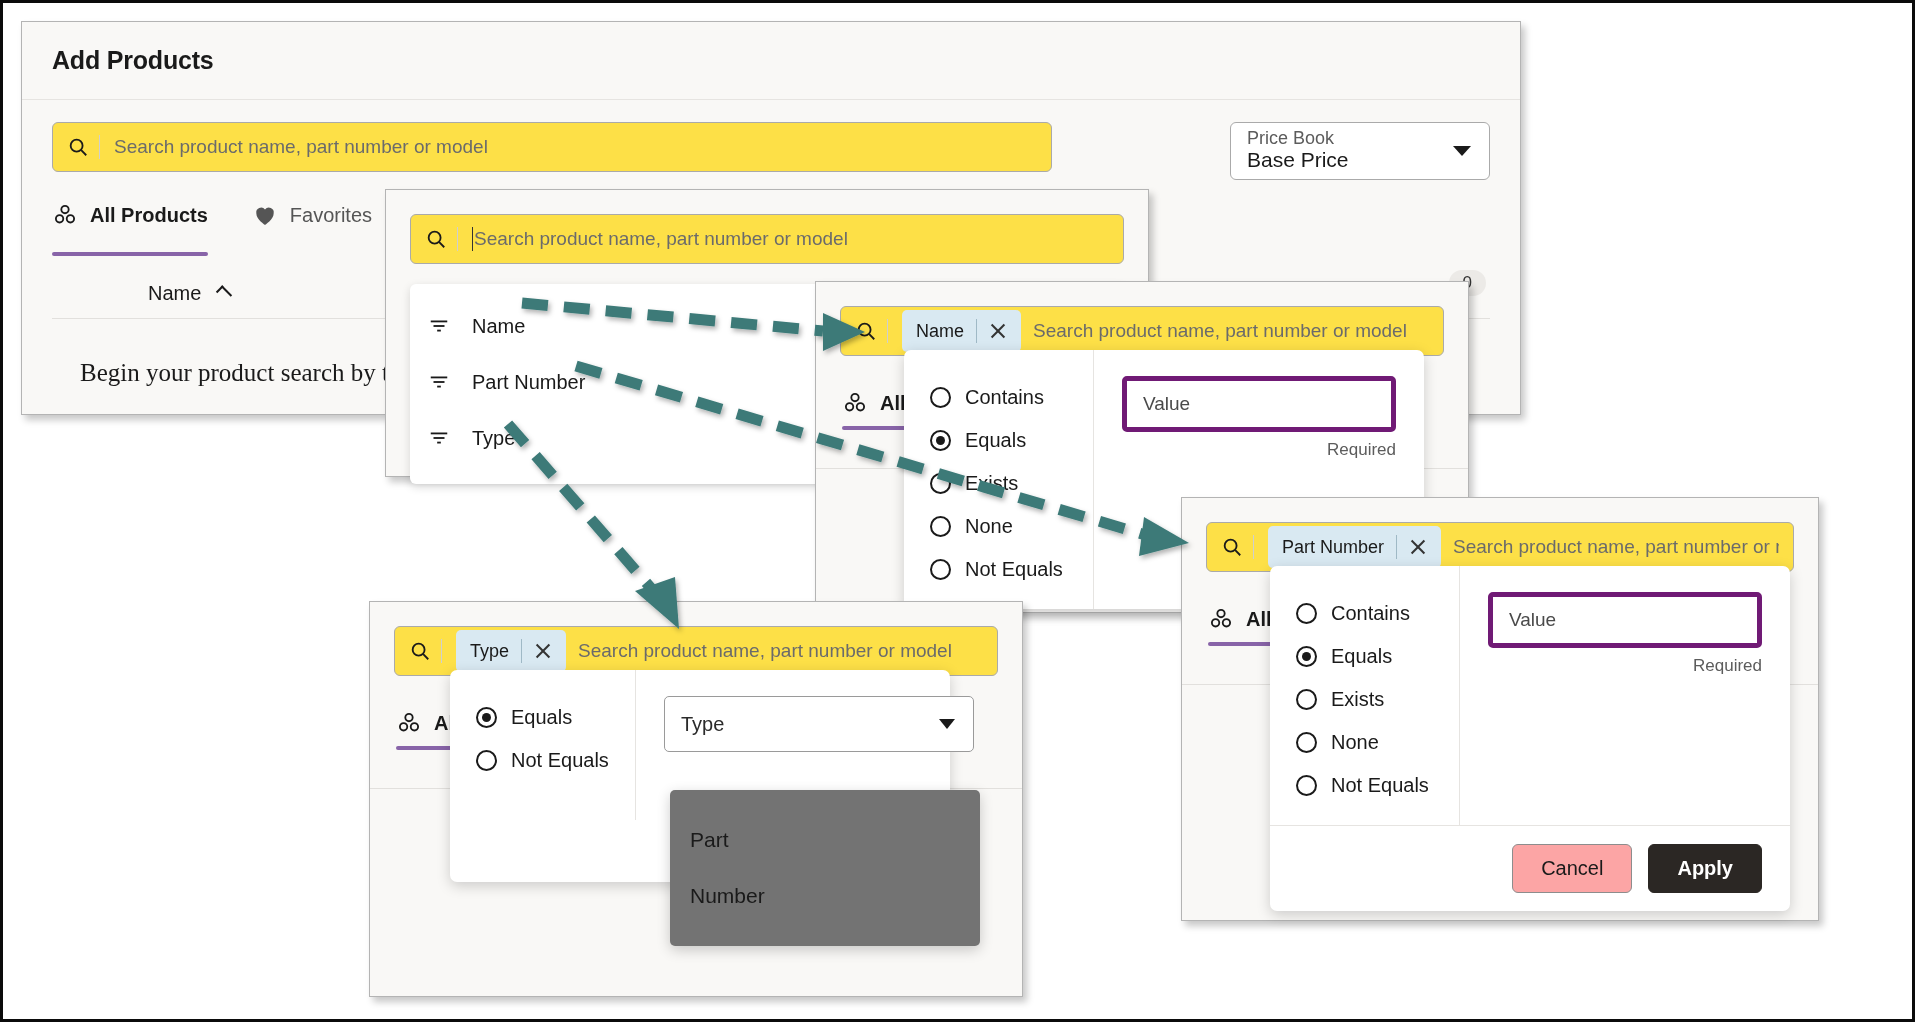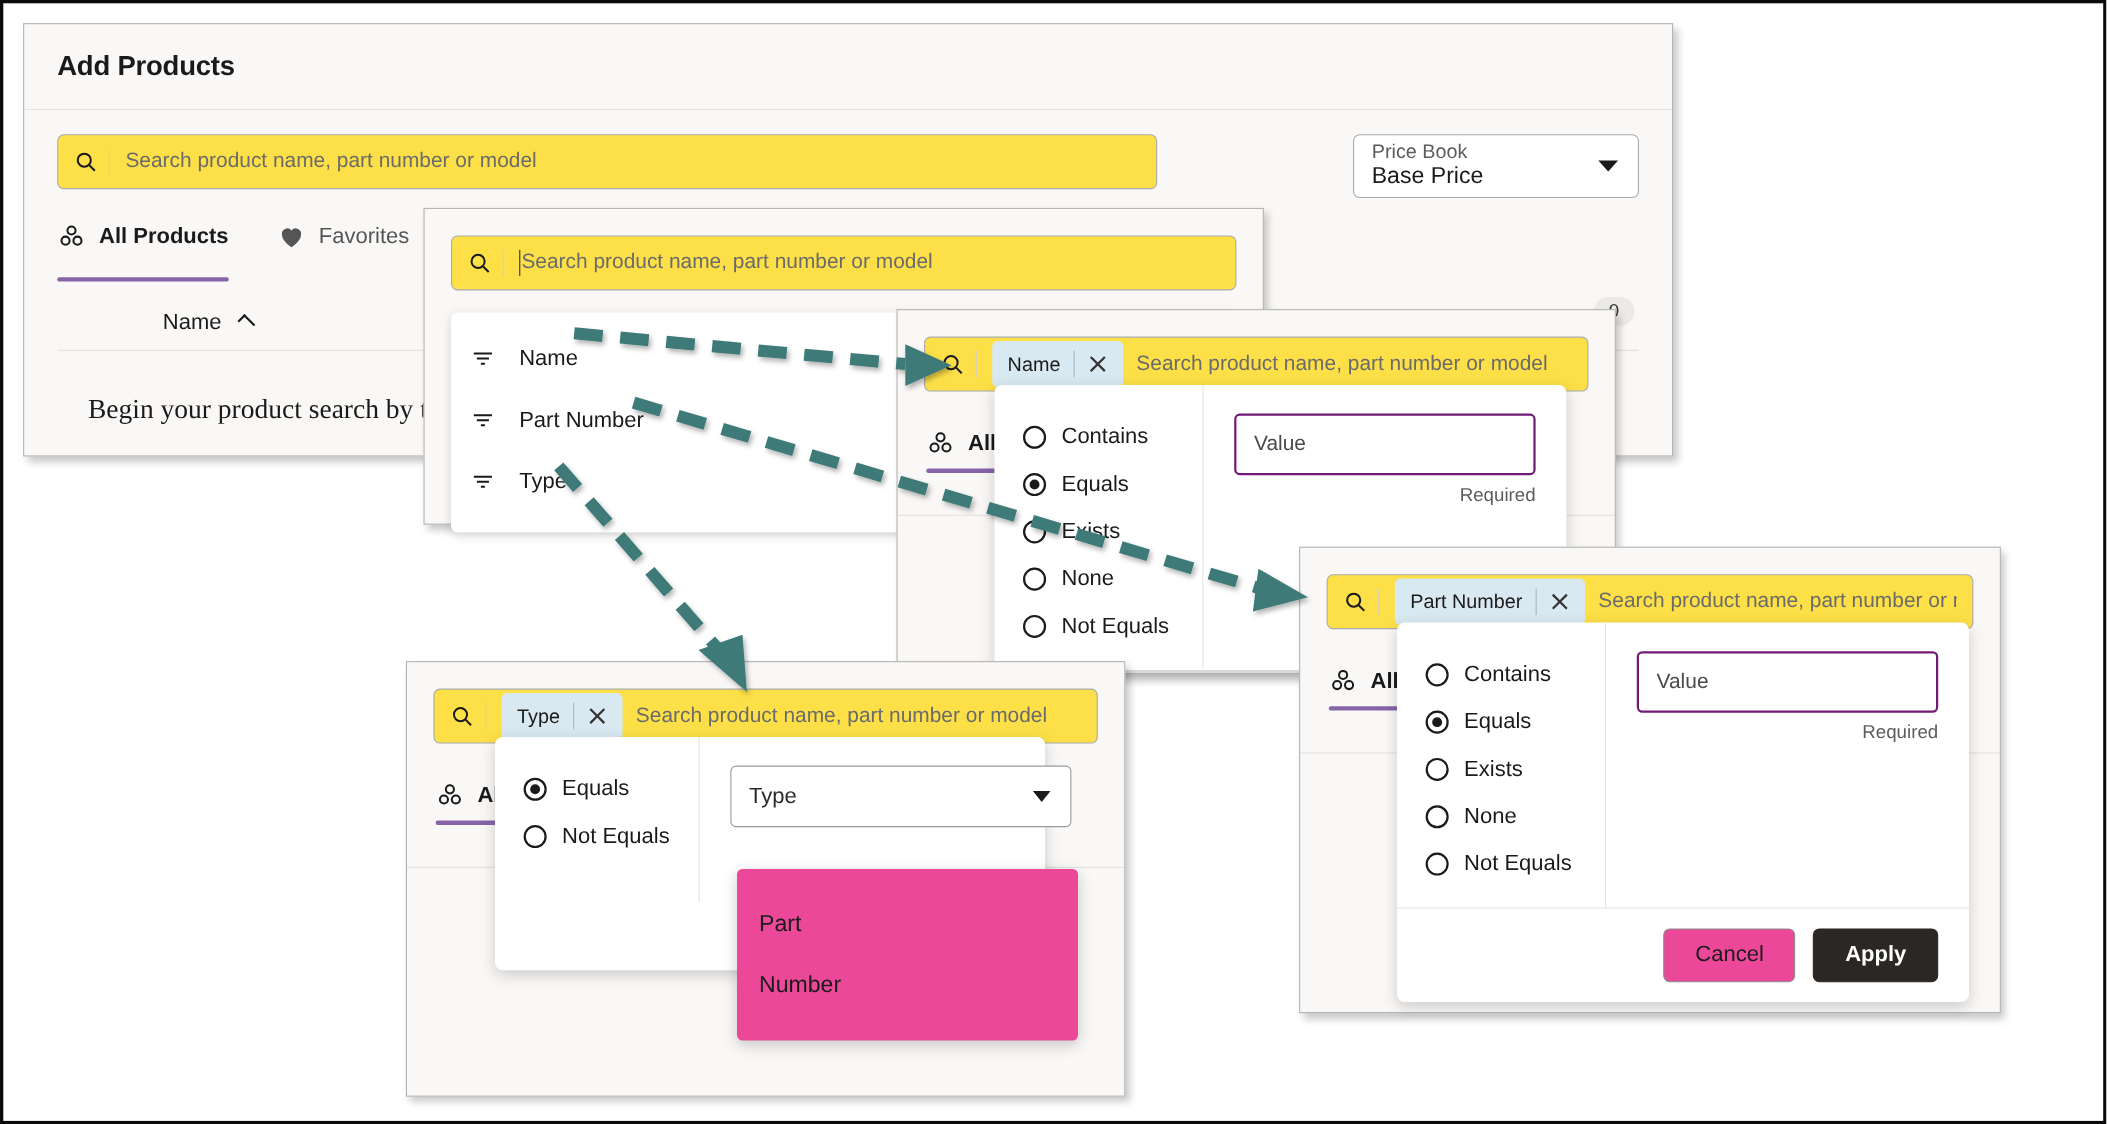--- a/index.html
+++ b/index.html
@@ -154,53 +154,53 @@
     width: 21px; height: 21px; border: 2px solid #1a1a1a;
     border-radius: 50%; margin-right: 14px; flex: 0 0 auto;
     position: relative; background: #fff;
   }
   .radio.on::after {
     content: ""; position: absolute; left: 4px; top: 4px;
     width: 9px; height: 9px; border-radius: 50%; background: #1a1a1a;
   }
   .radio-lbl { font-size: 20px; color: #1a1a1a; white-space: nowrap; }
   .valuebox {
-    border: 2px solid #701a75; border-radius: 5px;
+    border: 5px solid #701a75; border-radius: 5px;
     height: 56px; display: flex; align-items: center; padding: 0 16px;
     background: #fff;
   }
   .valuebox .ph { font-size: 19px; color: #4a4a4a; }
   .required { text-align: right; font-size: 17px; color: #5c5c5c; margin-top: 8px; }
   .pop-footer {
     border-top: 1px solid #e6e4e1; padding: 18px 28px;
     display: flex; justify-content: flex-end; gap: 16px;
   }
   .btn {
     font-size: 20px; border-radius: 6px; padding: 12px 28px; cursor: pointer;
     font-family: "Liberation Sans", sans-serif;
   }
-  .btn-cancel { background: #ec4899; border: 1px solid #8d8d8d; color: #1a1a1a; }
+  .btn-cancel { background: #fca5a5; border: 1px solid #8d8d8d; color: #1a1a1a; }
   .btn-apply { background: #2b2724; border: 1px solid #2b2724; color: #ffffff; font-weight: 600; }
 
   
   .typeselect {
     border: 1px solid #9a9a9a; border-radius: 5px; background: #fff;
     height: 56px; display: flex; align-items: center; padding: 0 16px;
     position: relative; width: 310px;
   }
   .typeselect .ph { font-size: 20px; color: #2b2b2b; }
   .ts-arrow {
     position: absolute; right: 18px; top: 50%; transform: translateY(-50%);
     width: 0; height: 0;
     border-left: 8px solid transparent; border-right: 8px solid transparent;
     border-top: 10px solid #1a1a1a;
   }
   .ts-menu {
     position: absolute; left: 0; top: 60px; width: 310px;
-    background: #ec4899; border-radius: 5px;
+    background: #737373; border-radius: 5px;
     box-shadow: 0 4px 14px rgba(0,0,0,0.20);
     padding: 22px 0 22px 0;
   }
   .ts-opt { font-size: 21px; color: #1a1a1a; padding: 16px 20px; }
 
   
   .mini-tabs { margin: 34px 0 0 26px; display: flex; align-items: center; }
   .mini-ul { width: 104px; height: 4px; background: #8864a8; border-radius: 2px;
              margin: 10px 0 0 26px; }
   .mini-rule { border-top: 1px solid #e2e0dd; margin-top: 38px; }

